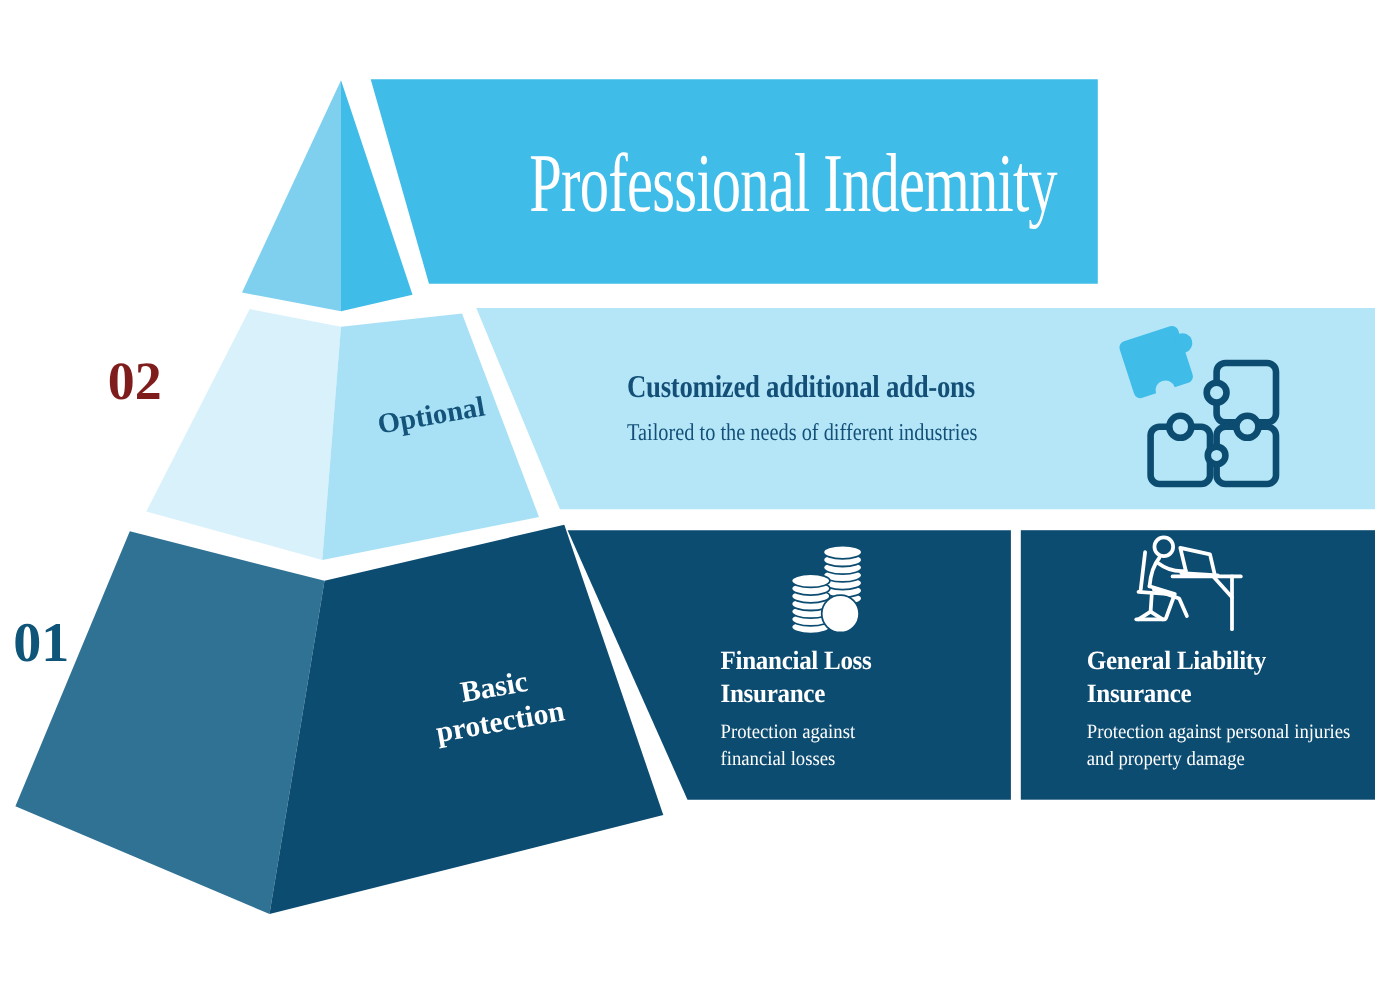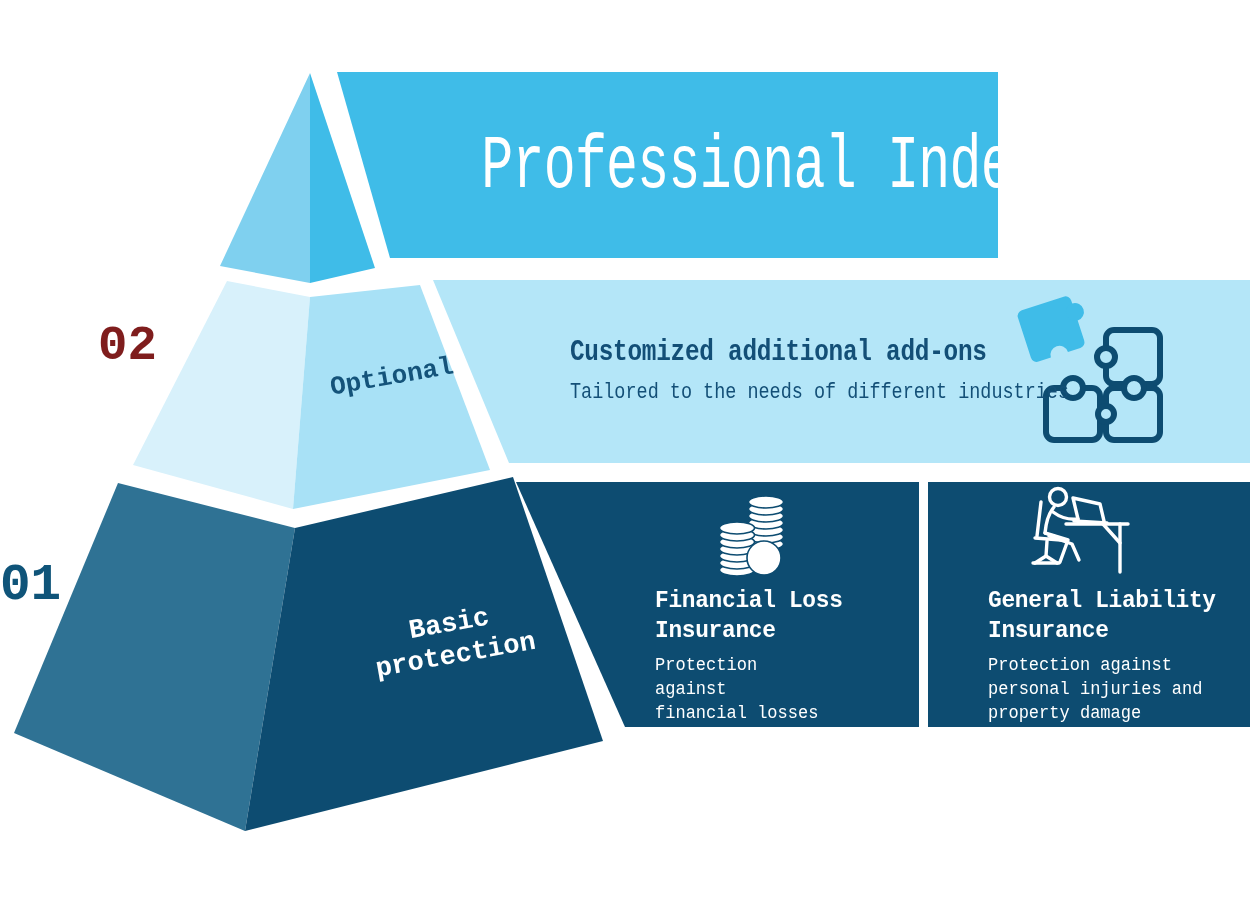--- a/index.html
+++ b/index.html
@@ -1,29 +1,29 @@
 <!DOCTYPE html>
 <html><head>
 <meta charset="utf-8">
 <style>
   html,body{margin:0;padding:0;background:#ffffff;}
   .stage{
     position:relative;width:1260px;height:900px;background:#ffffff;overflow:hidden;
-    font-family:Liberation Mono, monospace;
+    font-family:Liberation Serif, serif;
   }
   .stage svg{position:absolute;left:0;top:0;}
   .abs{position:absolute;}
   .banner-title{
     left:390px;top:124px;width:608px;text-align:center;
     font-size:76px;font-weight:400;color:#ffffff;letter-spacing:-1px;
     transform:scaleX(0.70);transform-origin:50% 50%;white-space:nowrap;
   }
   .num{font-weight:bold;line-height:1;}
   .num-02{left:98px;top:322px;font-size:49px;color:#7f1d1d;}
-  .num-01{left:0;top:560px;font-size:51px;color:#0f5479;}
+  .num-01{left:12px;top:560px;font-size:51px;color:#0f5479;}
   .face-label{font-weight:bold;text-align:center;line-height:1.2;}
   .optional-label{
     left:322px;top:362px;width:140px;font-size:26px;color:#14537a;
     transform:rotate(-10deg);
   }
   .basic-label{
     left:372px;top:608px;width:160px;font-size:27px;color:#ffffff;
     transform:rotate(-10deg);
   }
   .band-heading{

